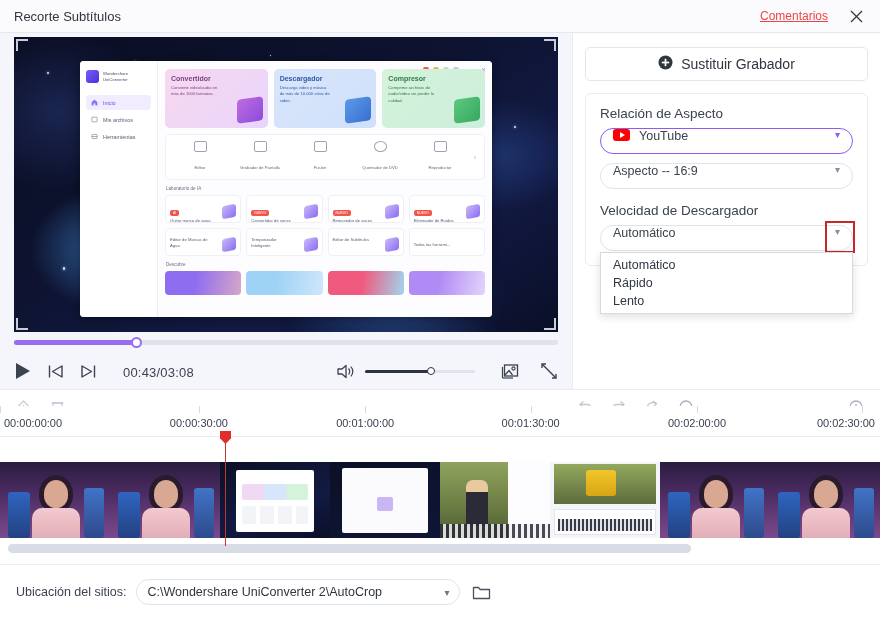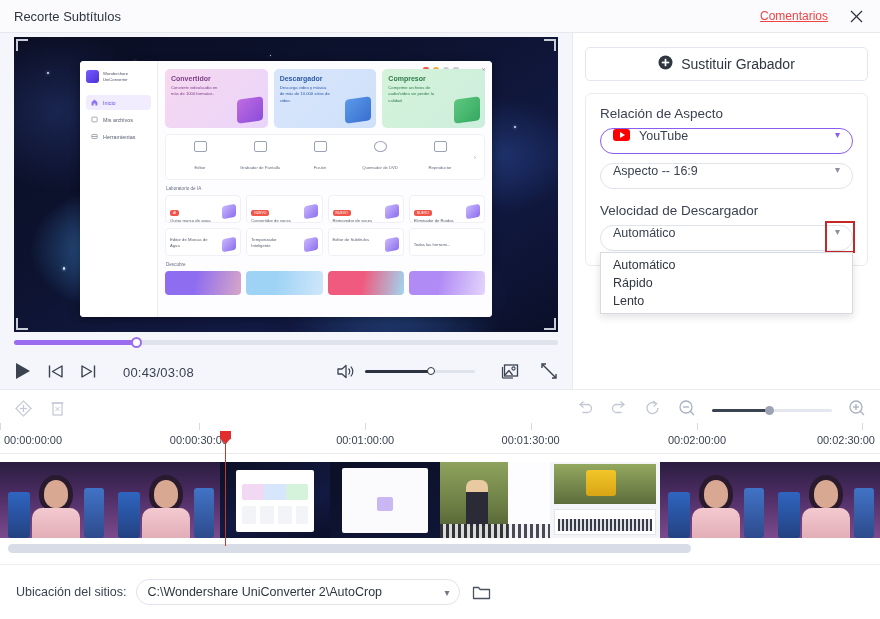--- a/index.html
+++ b/index.html
@@ -293,21 +293,21 @@
   .zoom-fill { position: absolute; left: 0; top: 0; bottom: 0; width: 48%; background: #3b4250; border-radius: 2px; }
   .zoom-knob {
     position: absolute; left: 48%; top: 50%; width: 9px; height: 9px;
     margin-left: -4.5px; margin-top: -4.5px; background: #9aa2b4; border-radius: 50%;
   }
   .ico-dim { color: #c2c7d2; }
   .ico-mid { color: #a9b0bf; }
 
   
   .ruler {
-    position: absolute; top: 423px; left: 0;
+    position: absolute; top: 406px; left: 0;
     width: 880px; height: 31px;
     background: #fff;
     border-bottom: 1px solid #e9ebf1;
   }
   .tick {
     position: absolute; top: 0; width: 1px; height: 7px; background: #d6dae3;
   }
   .tick-lbl {
     position: absolute; top: 11px; font-size: 11px; color: #3b4250;
     transform: translateX(-50%); white-space: nowrap;

